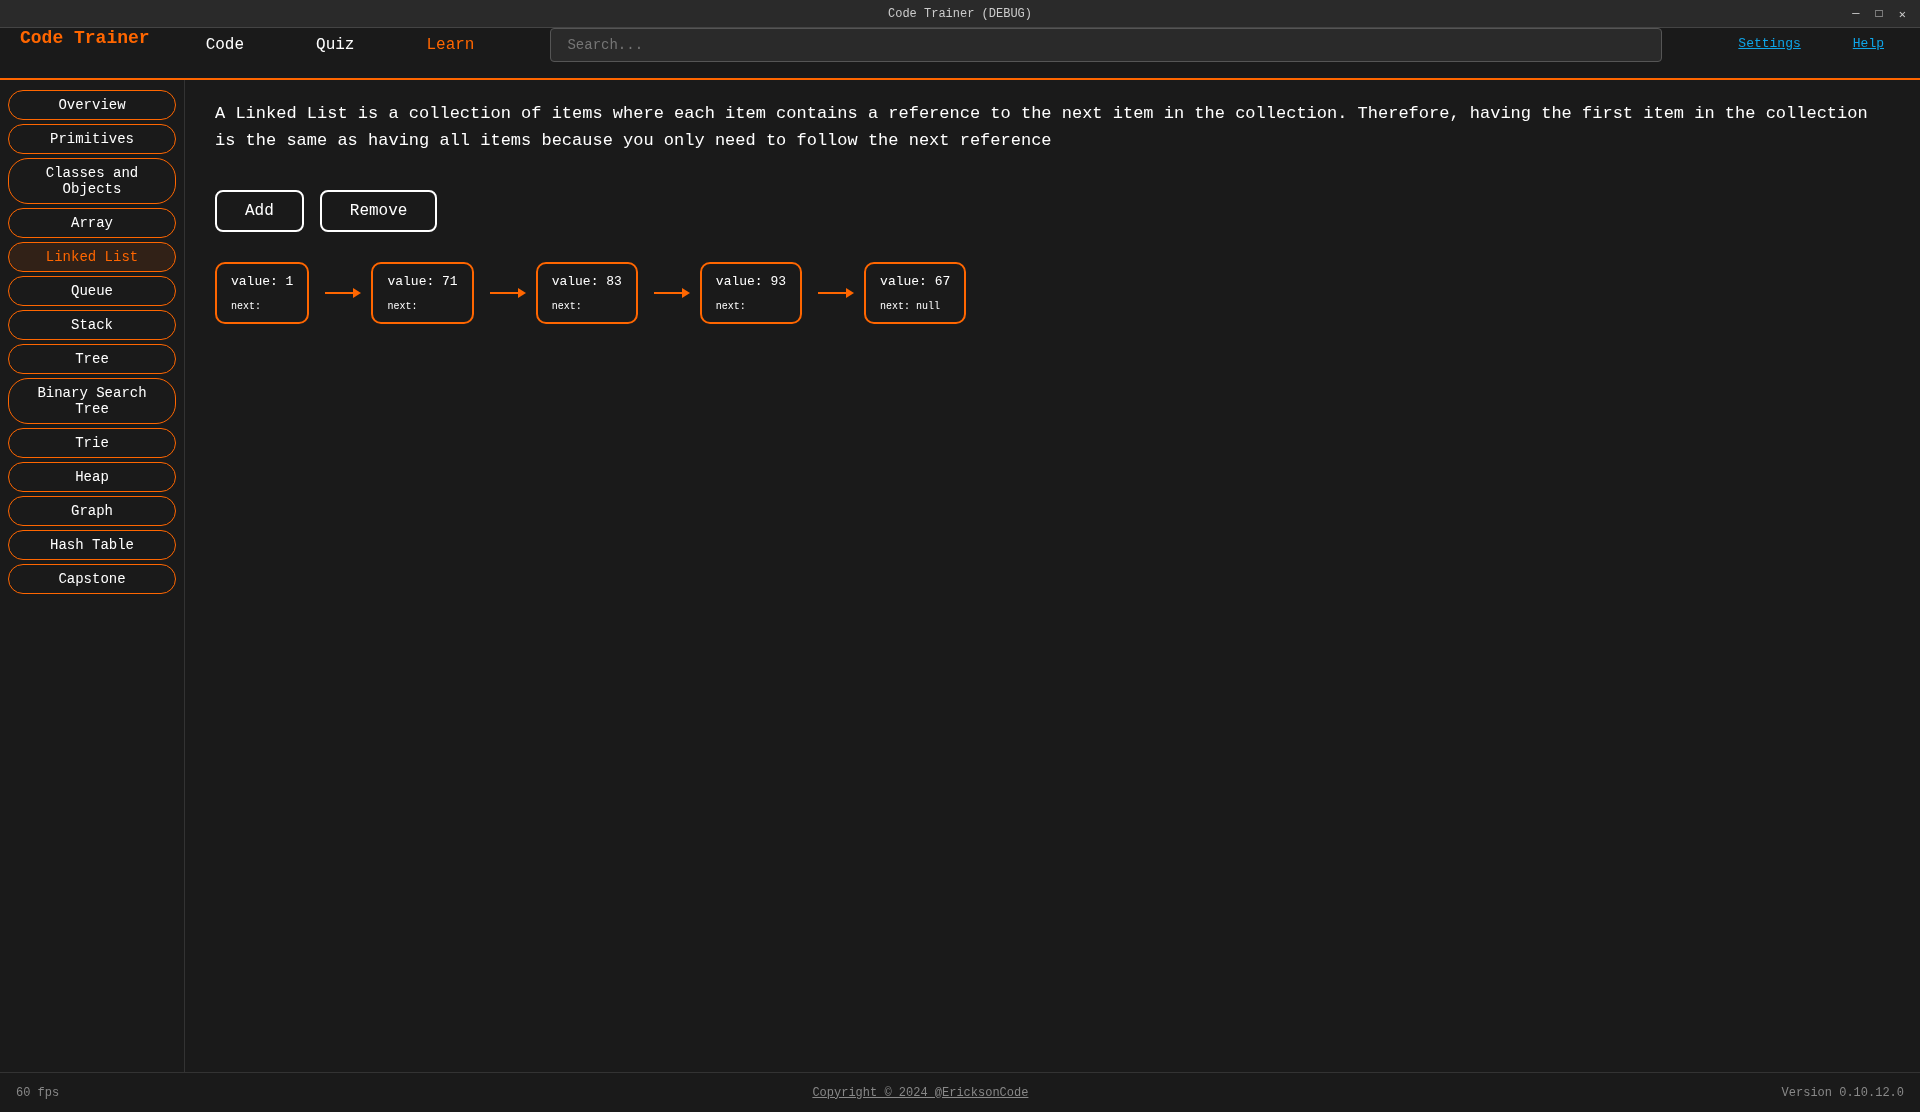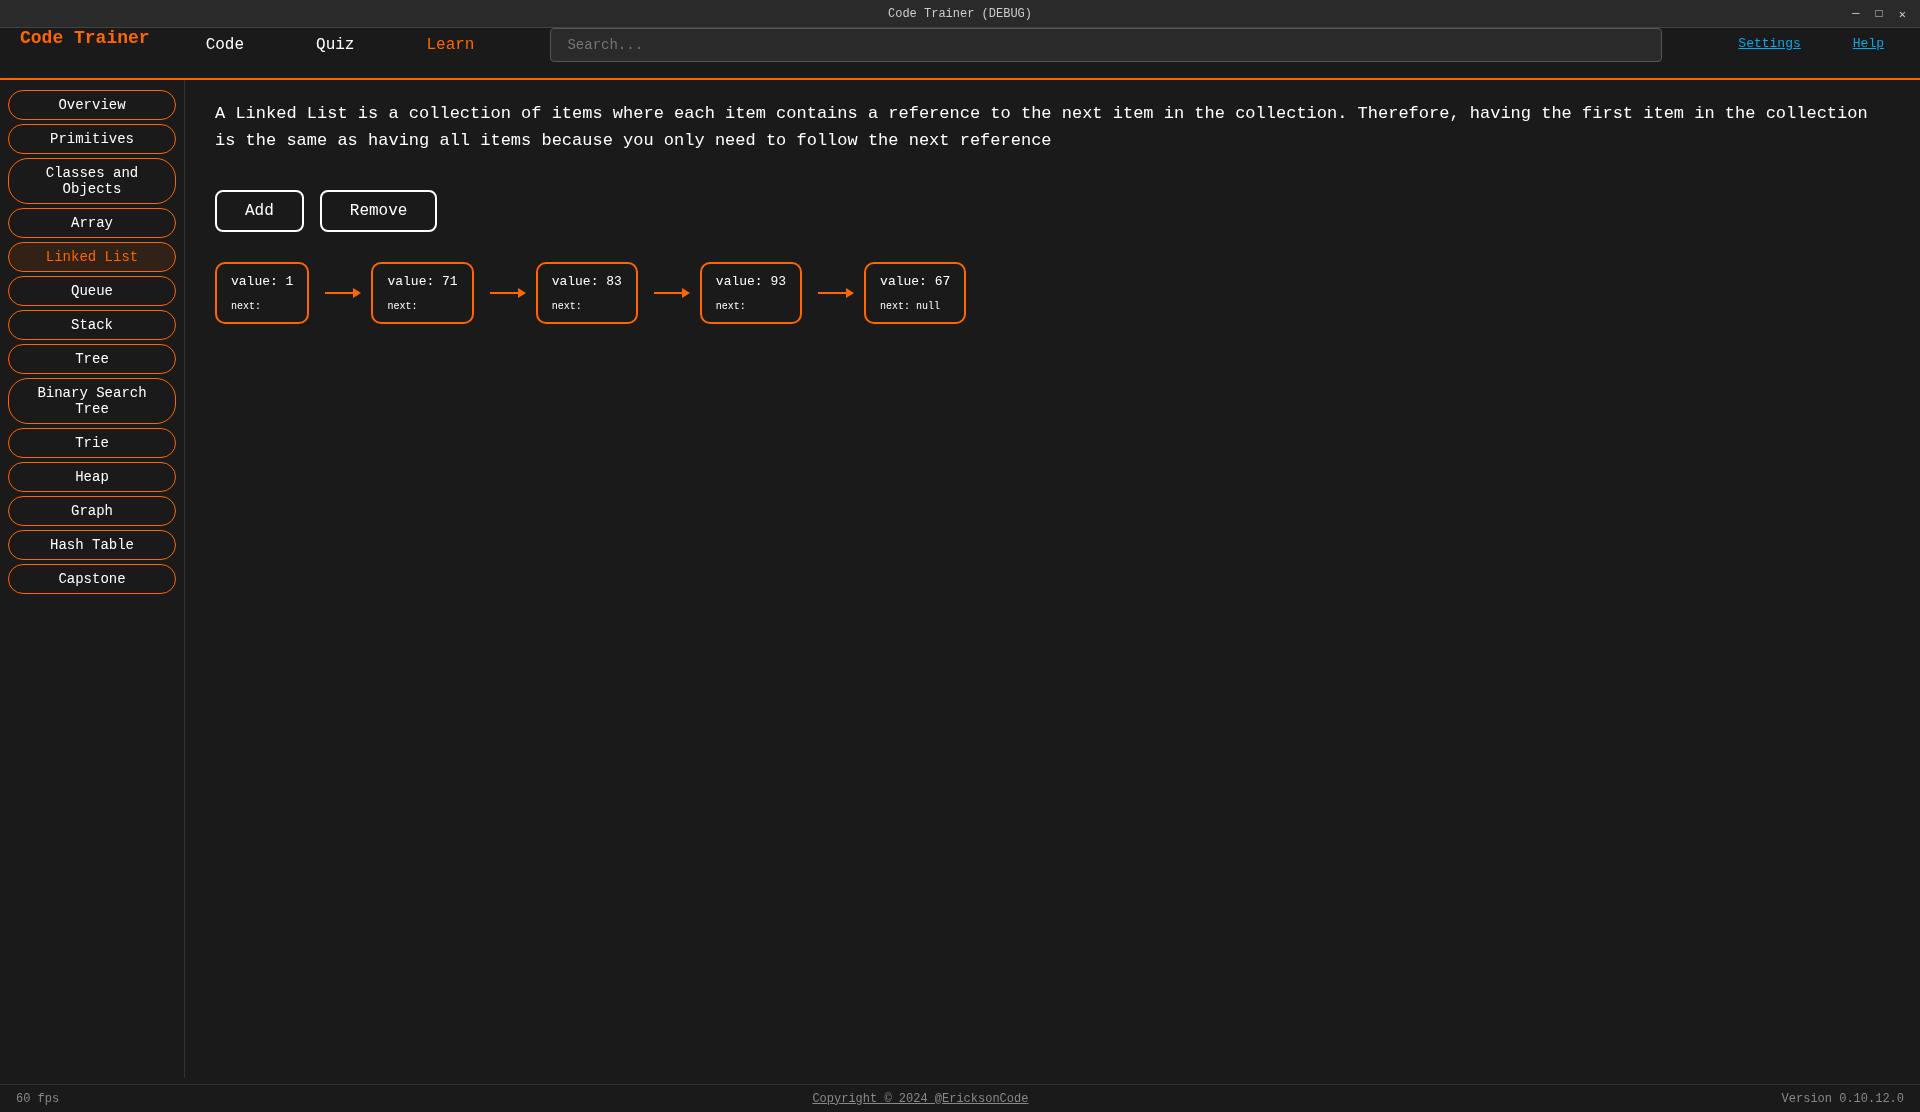--- a/index.html
+++ b/index.html
@@ -238,21 +238,21 @@
       position: absolute;
       right: -6px;
       top: -4px;
       border-left: 8px solid #ff6600;
       border-top: 5px solid transparent;
       border-bottom: 5px solid transparent;
     }
 
     
     .footer {
-      height: 28px;
+      height: 40px;
       background: #1a1a1a;
       border-top: 1px solid #333;
       display: flex;
       align-items: center;
       justify-content: space-between;
       padding: 0 16px;
       position: absolute;
       bottom: 0;
       left: 0;
       right: 0;

